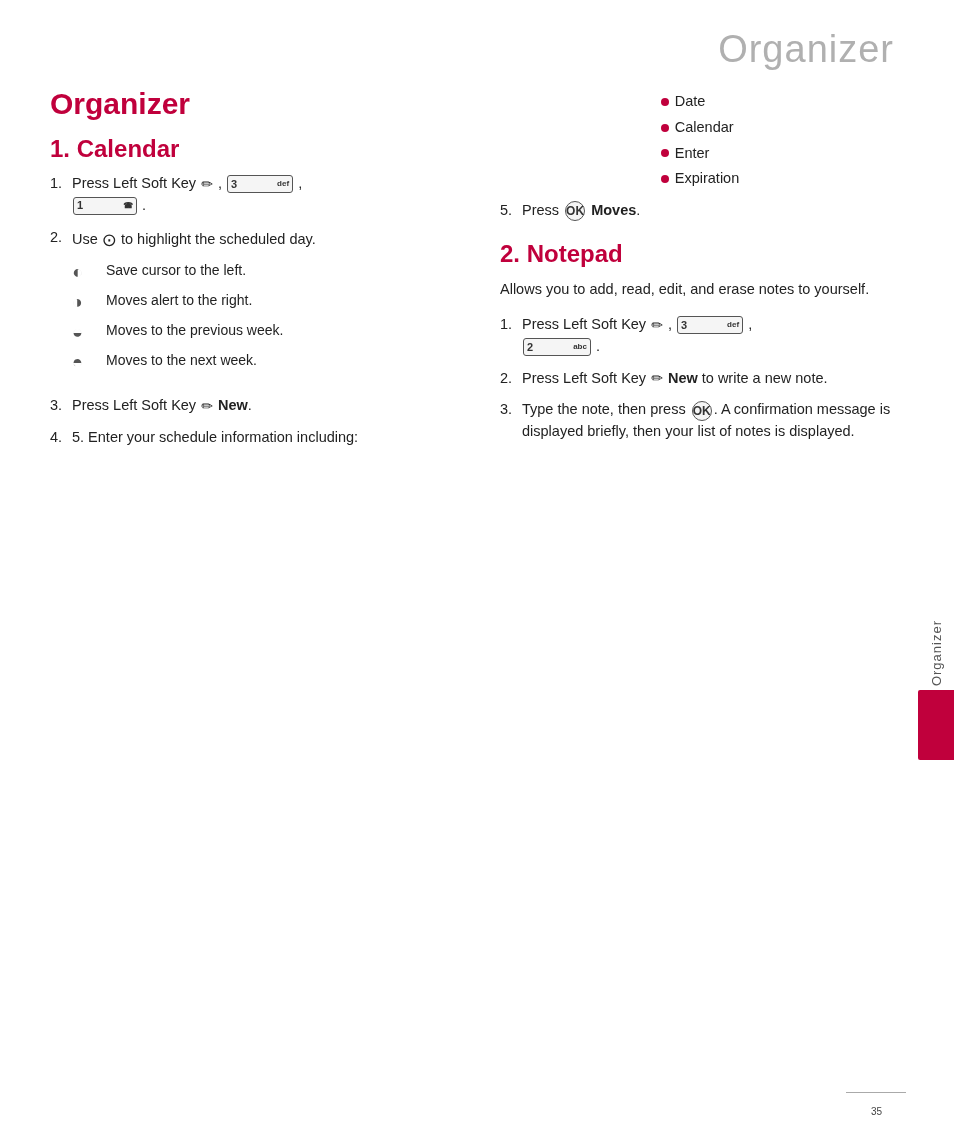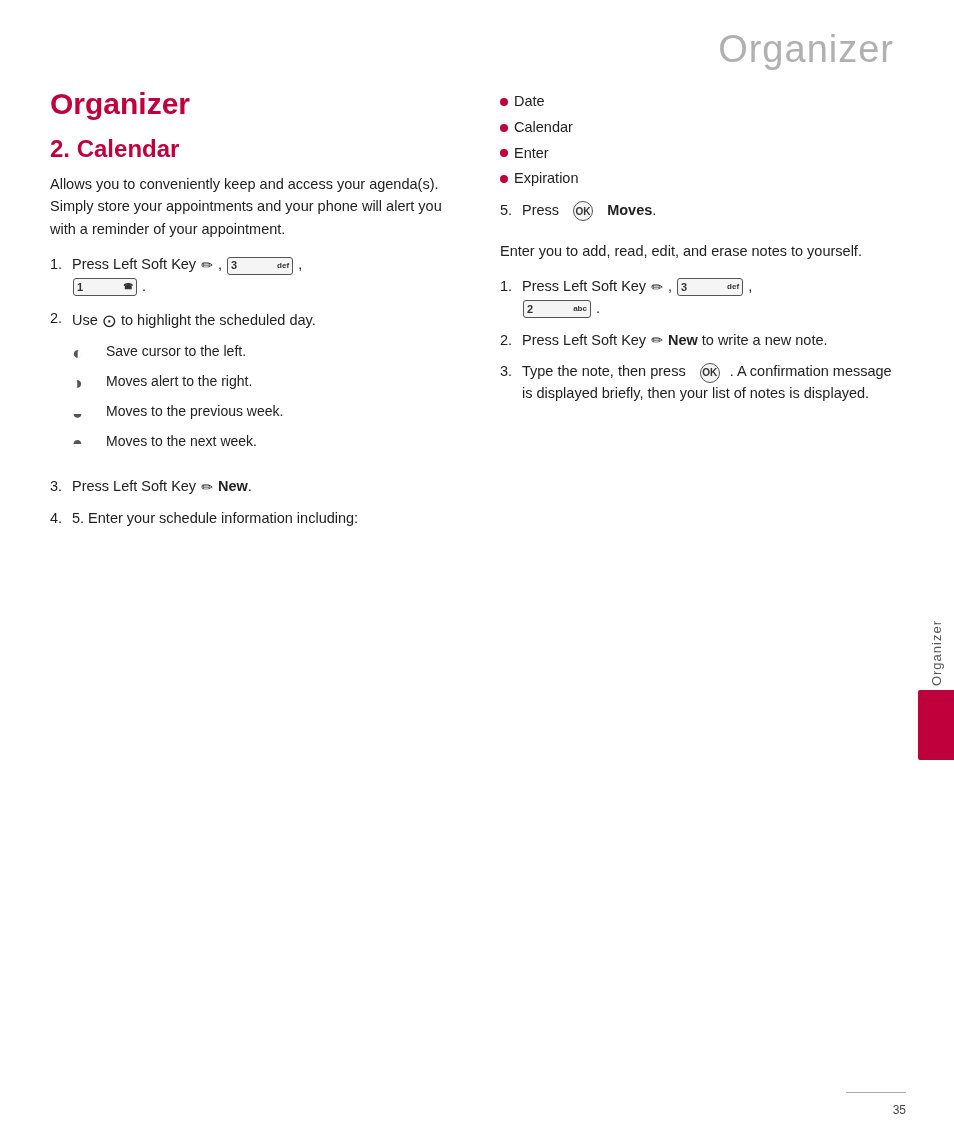--- a/index.html
+++ b/index.html
@@ -48,22 +48,22 @@
       width: 36px;
       height: 70px;
       background: #c0003c;
       border-radius: 2px 0 0 2px;
     }
 
     
     .page-number {
       position: absolute;
       bottom: 28px;
-      right: 48px;
-      font-size: 12px;
+      right: 72px;
+      font-size: 10px;
       color: #444;
     }
 
     
     .bottom-divider {
       position: absolute;
       bottom: 52px;
       right: 48px;
       width: 60px;
       height: 1px;
@@ -158,25 +158,25 @@
     }
 
     .ok-icon {
       display: inline-flex;
       align-items: center;
       justify-content: center;
       border: 1.5px solid #555;
       border-radius: 50%;
       width: 20px;
       height: 20px;
-      font-size: 10px;
+      font-size: 12px;
       font-weight: bold;
       color: #333;
       background: #f5f5f5;
-      margin: 0 10px;
+      margin: 0 2px;
       vertical-align: middle;
     }
 
     
     .softkey-icon {
       display: inline-block;
       font-size: 14px;
       margin: 0 1px;
       vertical-align: middle;
     }
@@ -202,20 +202,21 @@
       margin-top: -1px;
       color: #555;
     }
 
     
     .bullet-list {
       display: flex;
       flex-direction: row;
       gap: 20px;
       margin: 4px 0 10px 0;
+      justify-content: center;
     }
 
     .bullet-col {
       display: flex;
       flex-direction: column;
       gap: 4px;
     }
 
     .bullet-item {
       display: flex;
@@ -241,23 +242,22 @@
 <body>
 
 <div class="page-header">Organizer</div>
 
 <div class="main-content">
 
   <div class="left-column">
 
     <h1 class="section-main-title">Organizer</h1>
 
-    <h2 class="section-sub-title">2. Calendar</h2>
-
-    <p class="section-body">Allows you to conveniently keep and access your agenda(s). Simply store your appointments and your phone will alert you with a reminder of your appointment.</p>
+    <h2 class="section-sub-title">1. Calendar</h2>
+
 
     <div class="step">
       <span class="step-number">1.</span>
       <span class="step-content">
         Press Left Soft Key
         <span class="softkey-icon">✏</span> ,
         <span class="key-icon">3<sup>def</sup></span> ,<br>
         <span class="key-icon">1<sup>☎</sup></span> .
       </span>
     </div>
@@ -332,22 +332,23 @@
       <div class="step" style="margin-bottom:18px;">
         <span class="step-number">5.</span>
         <span class="step-content">
           Press
           <span class="ok-icon">OK</span>
           <strong>Moves</strong>.
         </span>
       </div>
     </div>
 
-
-    <p class="section-body">Enter you to add, read, edit, and erase notes to yourself.</p>
+    <h2 class="section-sub-title">2. Notepad</h2>
+
+    <p class="section-body">Allows you to add, read, edit, and erase notes to yourself.</p>
 
     <div class="step">
       <span class="step-number">1.</span>
       <span class="step-content">
         Press Left Soft Key
         <span class="softkey-icon">✏</span> ,
         <span class="key-icon">3<sup>def</sup></span> ,<br>
         <span class="key-icon">2<sup>abc</sup></span> .
       </span>
     </div>

